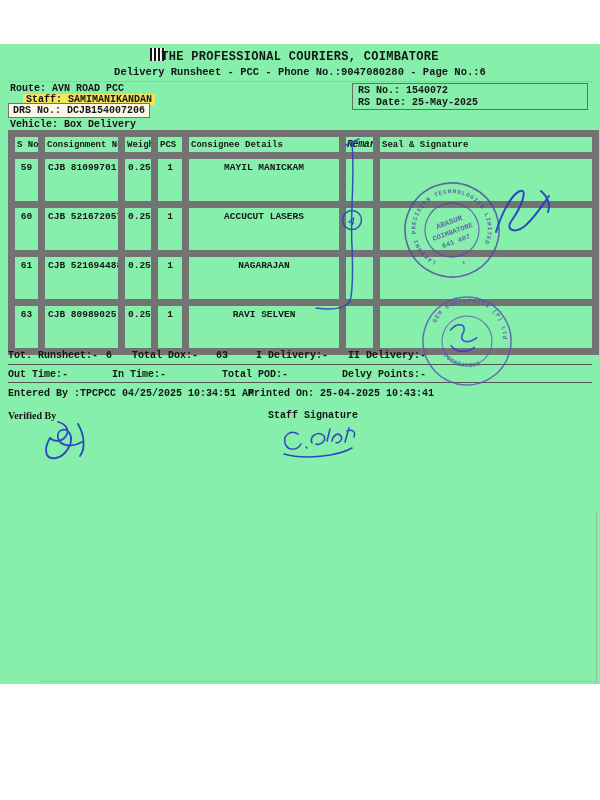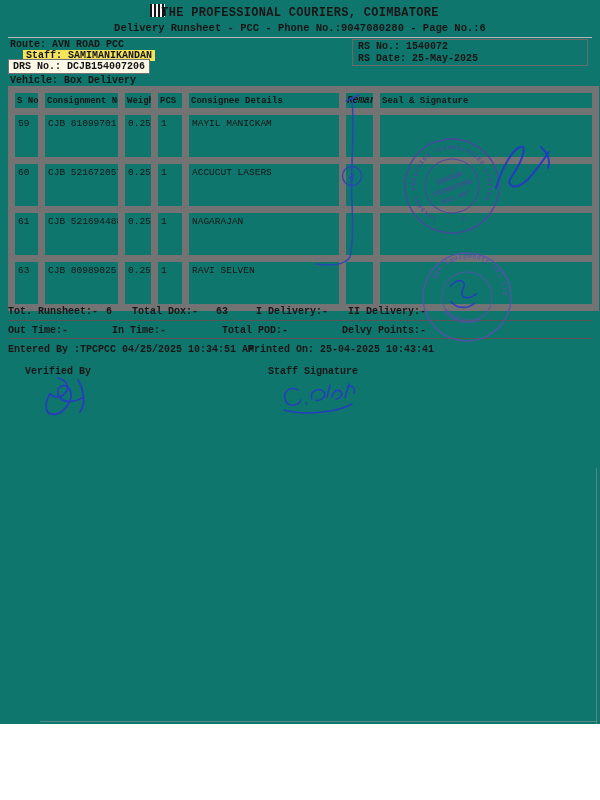--- a/index.html
+++ b/index.html
@@ -1,34 +1,34 @@
 <!DOCTYPE html>
 <html><head>
 <meta charset="utf-8">
 <style>
   html,body{margin:0;padding:0;background:#ffffff;}
-  .page{position:relative;width:600px;height:724px;background:#0f766e;overflow:hidden;
-        font-family:"Liberation Mono",monospace;color:#161616;}
+  .page{position:relative;width:600px;height:640px;background:#86efac;overflow:hidden;
+        font-family:"Liberation Mono",monospace;color:#161616;margin-top:44px;}
   .abs{position:absolute;}
   .barcode{position:absolute;left:150px;top:4px;width:15px;height:13px;
            background:repeating-linear-gradient(90deg,#141414 0 2px,#f6f6f6 2px 4px);}
   .title{top:6px;left:0;width:600px;text-align:center;font-weight:bold;font-size:12px;letter-spacing:.3px;}
   .subtitle{top:22px;left:0;width:600px;text-align:center;font-weight:bold;font-size:10.5px;}
   .topline{top:37px;left:8px;width:584px;border-top:1px solid #b5b5b5;}
   .info-row{font-size:10px;font-weight:bold;white-space:nowrap;line-height:11px;}
   .info-row .val{margin-left:6px;}
   .hl{background:#f3e35d;padding:0 3px;}
   .boxed{border:1px solid #737373;padding:1px 4px;background:#fbf8e8;}
   .rs-box{top:39px;left:352px;width:236px;height:27px;border:1px solid #6a6a6a;padding:1px 0 12px 5px;box-sizing:border-box;}
   .rs-box .info-row{line-height:12px;}
   table.sheet{top:86px;left:8px;border-collapse:collapse;table-layout:fixed;width:584px;}
   table.sheet th,table.sheet td{border:7px solid #737373;text-align:left;overflow:hidden;}
   table.sheet th{font-size:9px;font-weight:bold;padding:2px 2px;height:10px;white-space:nowrap;}
   table.sheet th.th-xs{font-size:10px;letter-spacing:-.4px;padding:2px 1px;font-style:italic;}
-  table.sheet td{font-size:9.5px;font-weight:normal;vertical-align:top;padding:3px 3px;height:36px;white-space:nowrap;}
+  table.sheet td{font-size:9.5px;font-weight:bold;vertical-align:top;padding:3px 3px;height:36px;white-space:nowrap;text-align:center;}
   .f{font-size:10px;font-weight:bold;white-space:nowrap;}
   .f .val{margin-left:8px;}
   .f .valwide{margin-left:18px;}
   .rule{left:8px;width:584px;border-top:1px solid #555;height:0;}
   .edge-r{position:absolute;right:3px;top:468px;height:330px;width:1px;background:rgba(150,150,150,.5);}
   .edge-b{position:absolute;left:40px;right:3px;bottom:2px;height:1px;background:rgba(165,165,165,.45);}
   svg text{font-family:"Liberation Mono",monospace;}
 </style>
 </head>
 <body>
@@ -138,21 +138,21 @@
   <span class="abs f" style="top:325px;left:8px;">Out Time:-</span>
   <span class="abs f" style="top:325px;left:112px;">In Time:-</span>
   <span class="abs f" style="top:325px;left:222px;">Total POD:-</span>
   <span class="abs f" style="top:325px;left:342px;">Delvy Points:-</span>
 
   <div class="abs rule" style="top:338px;"></div>
 
   <span class="abs f" style="top:344px;left:8px;">Entered By :TPCPCC 04/25/2025 10:34:51 AM</span>
   <span class="abs f" style="top:344px;left:248px;">Printed On: 25-04-2025 10:43:41</span>
 
-  <span class="abs f" style="top:366px;left:25px;">Verified By</span>
+  <span class="abs f" style="top:366px;left:8px;font-family:Liberation Serif, serif;">Verified By</span>
   <span class="abs f" style="top:366px;left:268px;">Staff Signature</span>
 
   <svg class="abs" style="left:0;top:0;pointer-events:none;" width="600" height="800" viewBox="0 0 600 800">
 
     <g stroke="#2c43bb" fill="none" stroke-width="1.5" stroke-linecap="round" opacity="0.9">
       <path d="M346,101 L359,95"></path>
       <path d="M352,98 C355,132 350,172 352,202 C353,227 352,246 351,253 C350,263 337,267 316,264"></path>
       <circle cx="352" cy="176" r="9.5"></circle>
     </g>
     <text x="352" y="181" text-anchor="middle" font-size="12" fill="#2c43bb" transform="rotate(14 352 176)">4</text>

